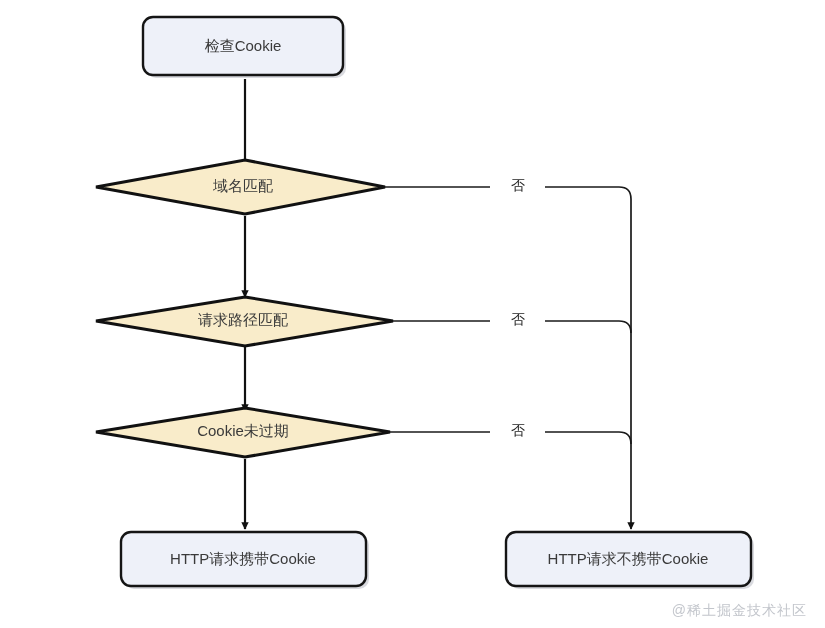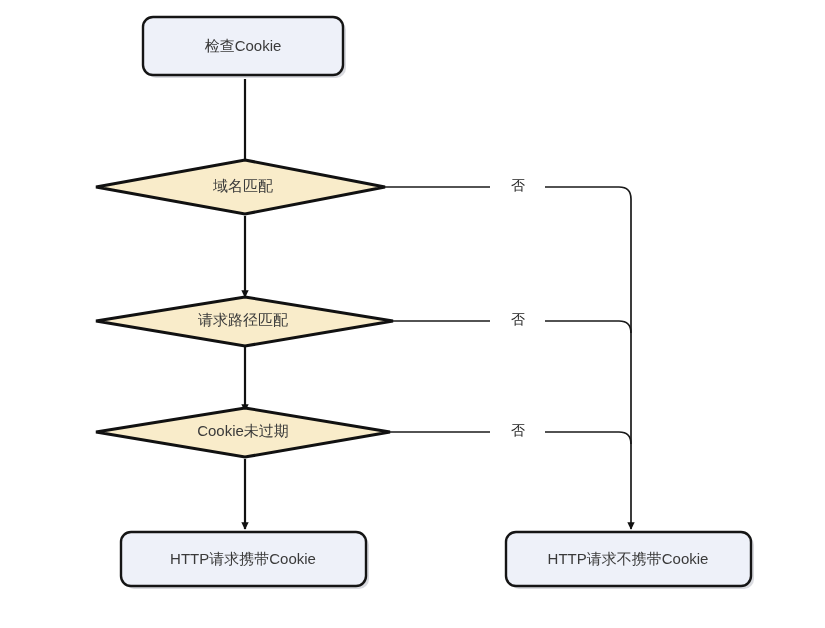--- a/index.html
+++ b/index.html
@@ -123,14 +123,15 @@
 
     <rect class="shadow-rect" x="509" y="535" width="245" height="54" rx="10" ry="10"></rect>
     <rect class="proc-box" x="506" y="532" width="245" height="54" rx="10" ry="10"></rect>
     <text class="node-label" x="628" y="560">HTTP请求不携带Cookie</text>
 
     <text class="edge-label" x="518" y="186">否</text>
     <text class="edge-label" x="518" y="320">否</text>
     <text class="edge-label" x="518" y="431">否</text>
   </svg>
 
+  <div class="watermark">@稀土掘金技术社区</div>
 
 </div>
 
 </body></html>

